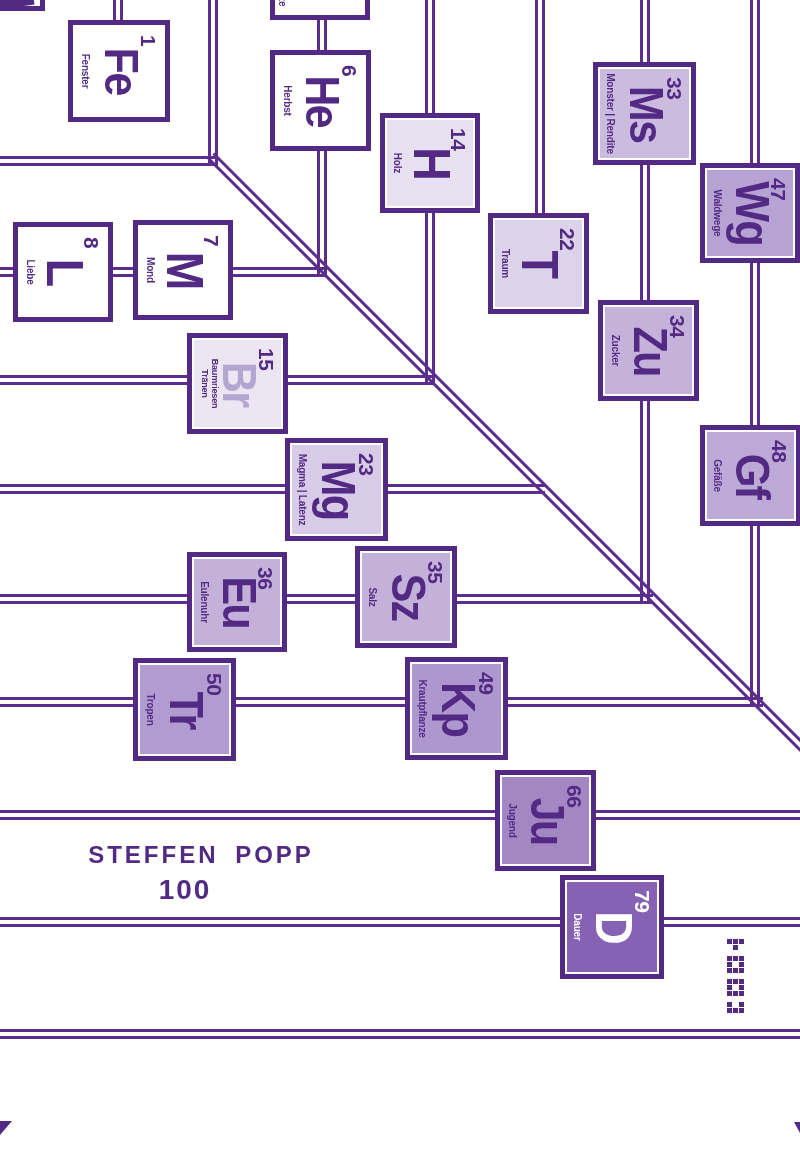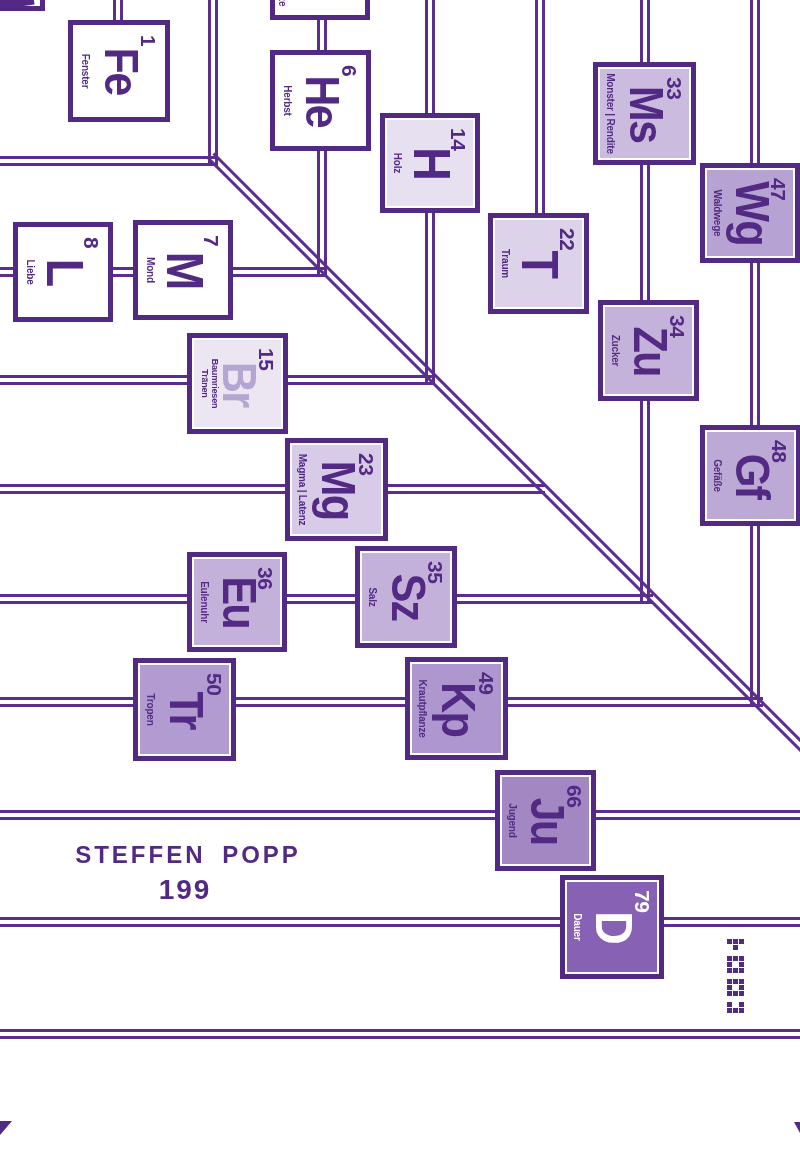--- a/index.html
+++ b/index.html
@@ -211,22 +211,22 @@
         <div class="bfill" style="background: rgb(135, 97, 179);">
           <div class="rot">
             <div class="num" style="color: rgb(255, 255, 255);">79</div>
             <div class="sym" style="color: rgb(255, 255, 255); font-size: 52px;">D</div>
             <div class="lbl" style="color: rgb(255, 255, 255);">Dauer</div>
           </div>
         </div>
       </div>
     </div>
 
-  <div class="titleblock" style="left:43px;top:841px;width:290px;font-size:24px;letter-spacing:3px;word-spacing:7px;">STEFFEN POPP</div>
-  <div class="titleblock" style="left:40px;top:874px;width:290px;font-size:28px;letter-spacing:2px;">199</div>
+  <div class="titleblock" style="left:56px;top:841px;width:290px;font-size:24px;letter-spacing:3px;word-spacing:7px;">STEFFEN POPP</div>
+  <div class="titleblock" style="left:40px;top:874px;width:290px;font-size:28px;letter-spacing:2px;">100</div>
 
   <div id="logo" class="logo" style="left: 727px; top: 939px;">
       <div class="logo-row">
         <div class="logo-cell" style="background: rgb(82, 42, 132);"></div>
         <div class="logo-cell" style="background: rgb(82, 42, 132);"></div>
         <div class="logo-cell" style="background: rgb(82, 42, 132);"></div>
       </div>
       <div class="logo-row">
         <div class="logo-cell" style="background: transparent;"></div>
         <div class="logo-cell" style="background: rgb(82, 42, 132);"></div>

